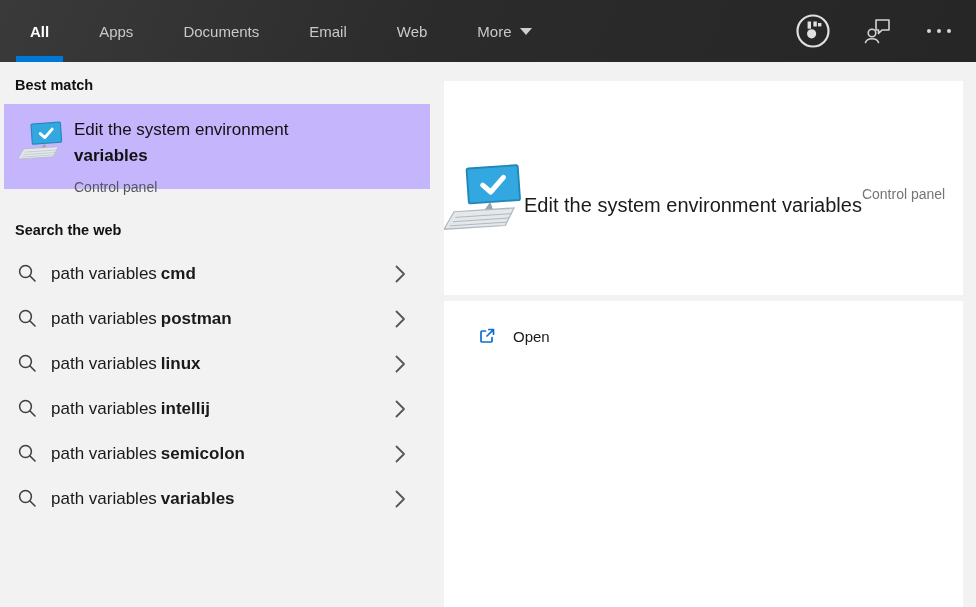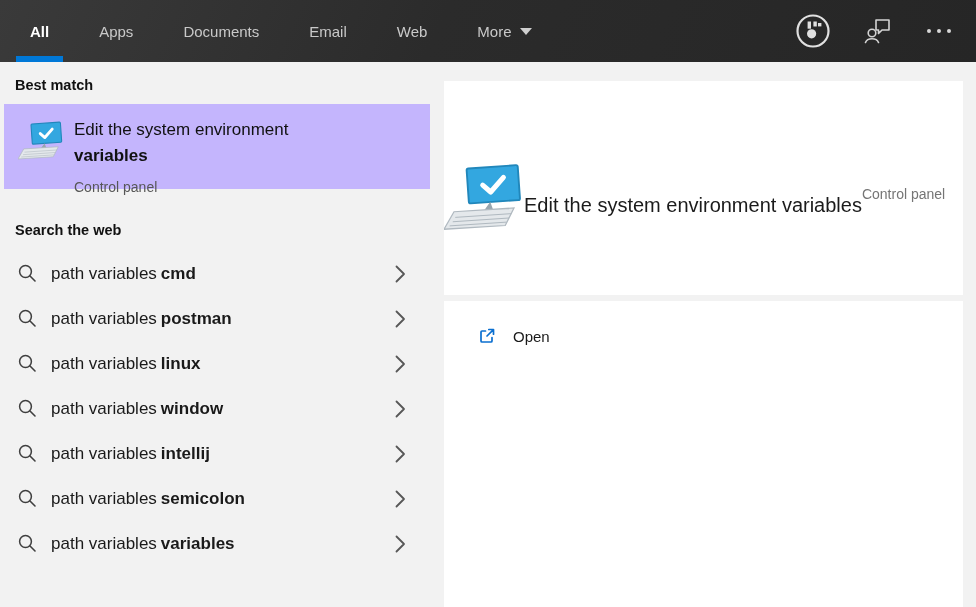--- a/index.html
+++ b/index.html
@@ -205,36 +205,20 @@
     <span class="row-text">
       <span class="row-prefix">path variables</span><span class="row-suffix">linux</span>
     </span>
     <span class="chevron">
       <svg width="11" height="18" viewBox="0 0 11 18">
         <path d="M1.5 1.5 L9 9 L1.5 16.5" stroke="#575757" stroke-width="1.8" fill="none" stroke-linecap="round" stroke-linejoin="round"></path>
       </svg>
     </span>
   </li>
 
-  <li class="row">
-    <span style="display:flex">
-      <svg width="19" height="19" viewBox="0 0 19 19">
-        <circle cx="7.5" cy="7.5" r="5.9" stroke="#3f3f3f" stroke-width="1.5" fill="none"></circle>
-        <line x1="12" y1="12" x2="17" y2="17" stroke="#3f3f3f" stroke-width="1.6" stroke-linecap="round"></line>
-      </svg>
-    </span>
-    <span class="row-text">
-      <span class="row-prefix">path variables</span><span class="row-suffix">window</span>
-    </span>
-    <span class="chevron">
-      <svg width="11" height="18" viewBox="0 0 11 18">
-        <path d="M1.5 1.5 L9 9 L1.5 16.5" stroke="#575757" stroke-width="1.8" fill="none" stroke-linecap="round" stroke-linejoin="round"></path>
-      </svg>
-    </span>
-  </li>
 
   <li class="row">
     <span style="display:flex">
       <svg width="19" height="19" viewBox="0 0 19 19">
         <circle cx="7.5" cy="7.5" r="5.9" stroke="#3f3f3f" stroke-width="1.5" fill="none"></circle>
         <line x1="12" y1="12" x2="17" y2="17" stroke="#3f3f3f" stroke-width="1.6" stroke-linecap="round"></line>
       </svg>
     </span>
     <span class="row-text">
       <span class="row-prefix">path variables</span><span class="row-suffix">intellij</span>

